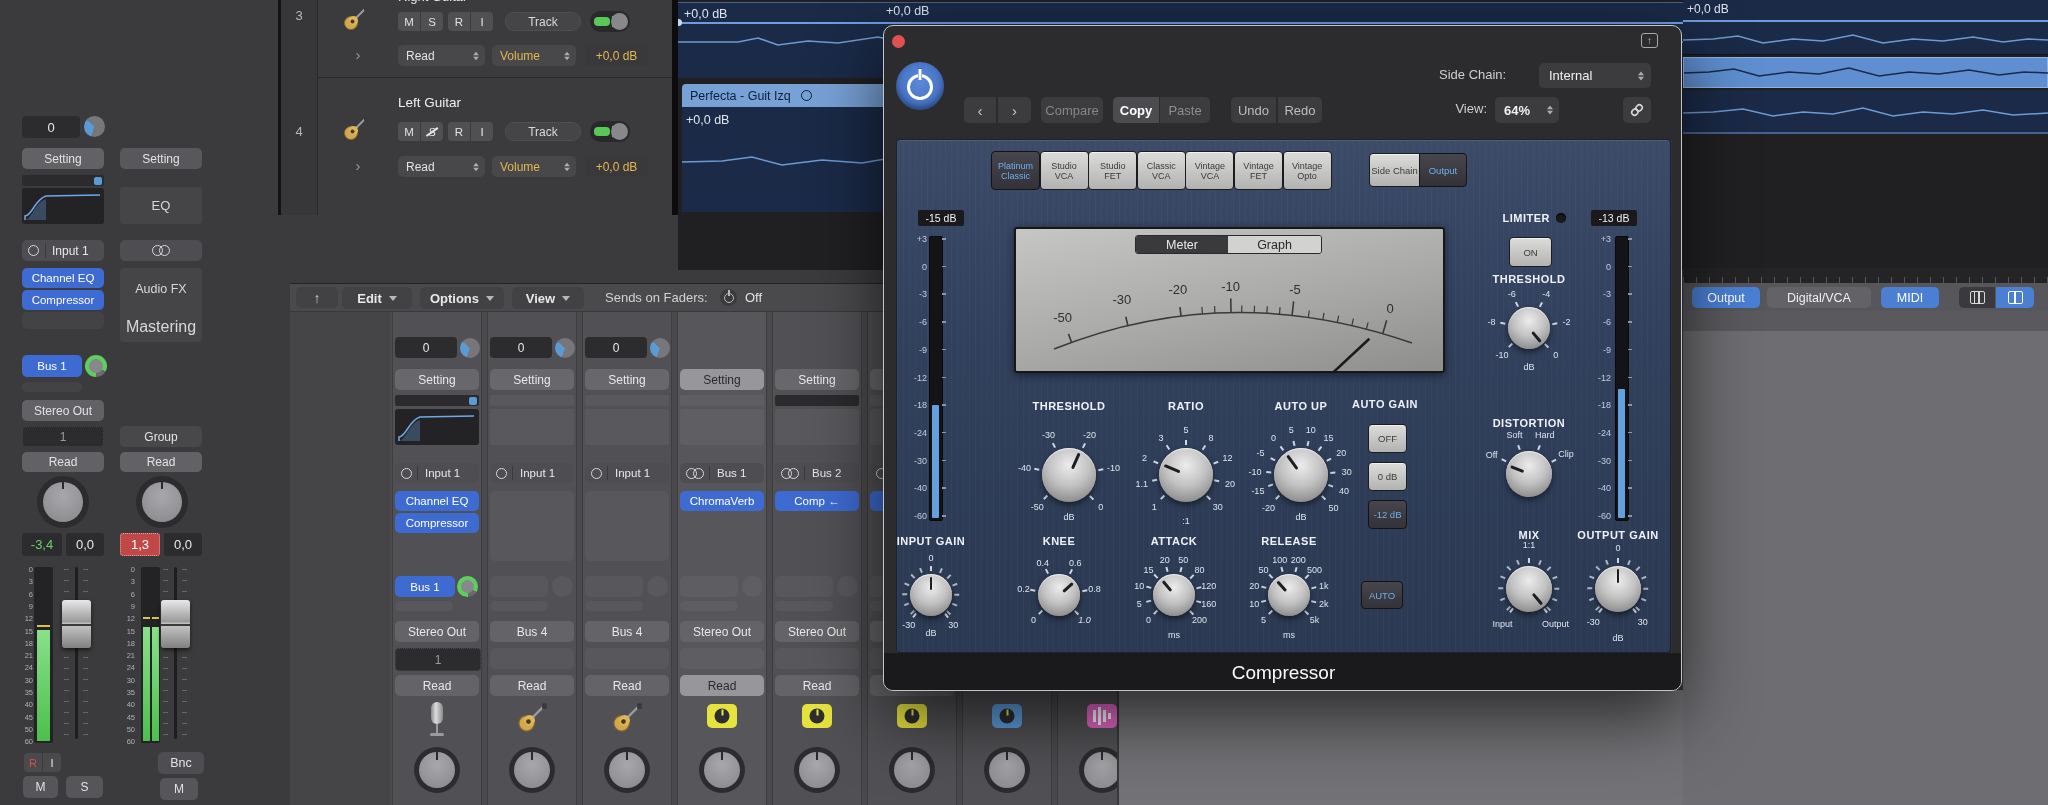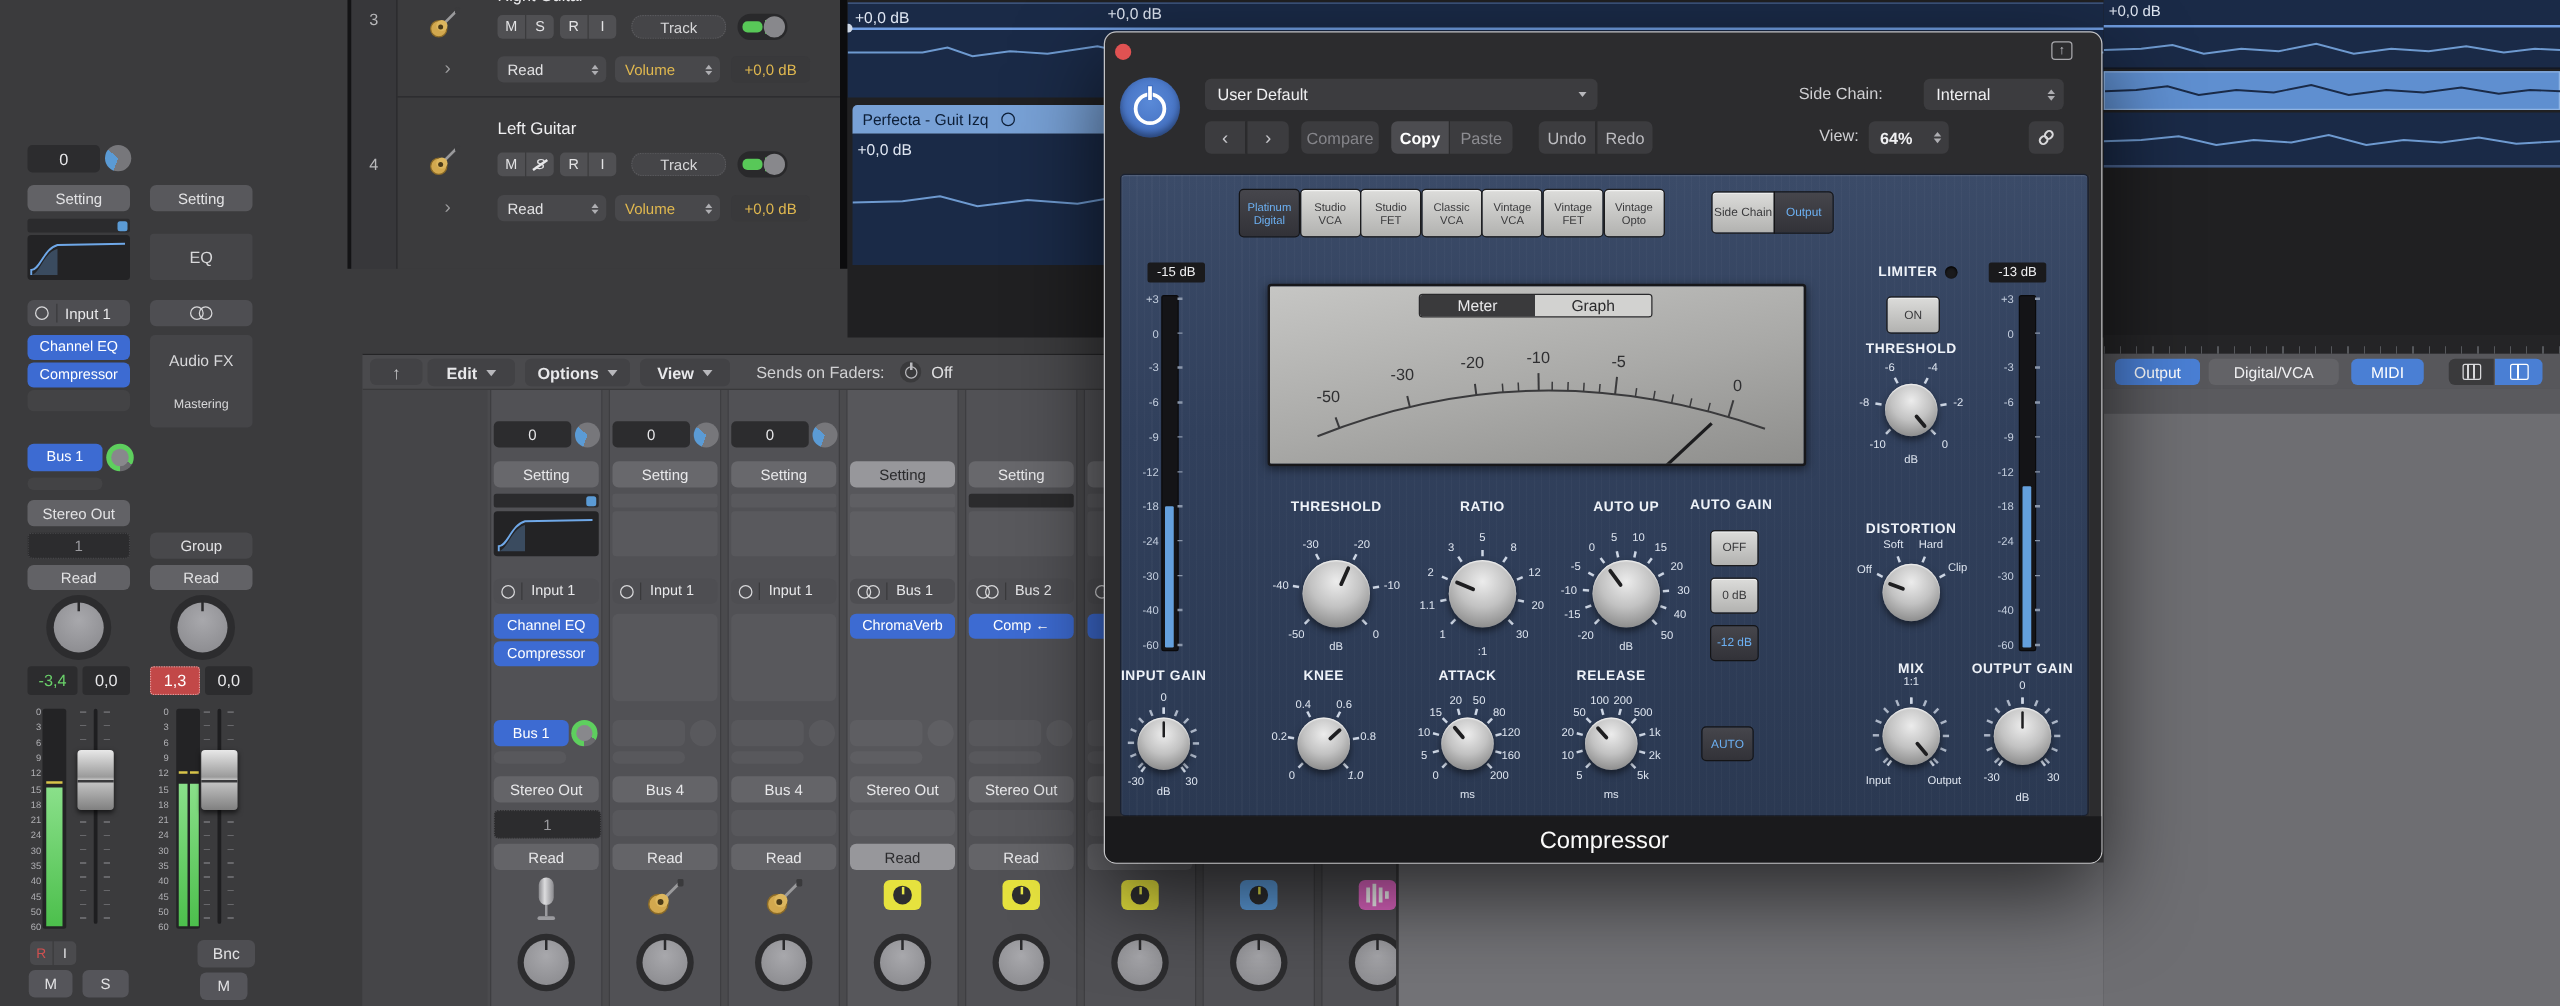--- a/index.html
+++ b/index.html
@@ -254,21 +254,21 @@
     <div class="abs ctr btn" style="left:120px;top:148px;width:82px;height:21px;background:#58585c;">Setting</div>
     <div class="abs ctr" style="left:120px;top:187px;width:82px;height:37px;background:#454548;border-radius:3px;font-size:13px;color:#d8d8da;">EQ</div>
     <div class="abs ctr" style="left:120px;top:240px;width:82px;height:21px;background:#4e4e52;border-radius:5px;">
       <span class="stereo-ic">
           <i></i>
           <i></i>
         </span>
     </div>
     <div class="abs" style="left:120px;top:268px;width:82px;height:74px;background:#454548;border-radius:4px;">
       <div class="ctr" style="position:absolute;left:0;top:14px;width:82px;font-size:12.5px;color:#d8d8da;">Audio FX</div>
-      <div class="ctr" style="position:absolute;left:0;top:50px;width:82px;font-size:10px;color:#d8d8da;">Mastering</div>
+      <div class="ctr" style="position:absolute;left:0;top:50px;width:82px;font-size:16px;color:#d8d8da;">Mastering</div>
     </div>
     <div class="abs ctr btn" style="left:120px;top:426px;width:82px;height:21px;background:#48484b;">Group</div>
     <div class="abs ctr btn" style="left:120px;top:452px;width:82px;height:20px;background:#626266;">Read</div>
     <div class="abs ring" style="left:136px;top:476px;width:52px;height:52px;">
       <span class="in" style="left:6px;top:6px;width:40px;height:40px;"></span>
         <span class="pt"></span>
     </div>
     <div class="abs ctr" style="left:120px;top:533px;width:40px;height:23px;background:#c24848;border:1px dotted #e0a0a0;border-radius:3px;font-size:13px;color:#fff;">1,3</div>
     <div class="abs ctr" style="left:164px;top:533px;width:38px;height:23px;background:#2c2c2e;border-radius:3px;font-size:13px;">0,0</div>
     <div class="abs" id="faderB" style="left:118px;top:565px;width:90px;height:180px;">
@@ -566,24 +566,20 @@
   </div>
 
   <div class="abs" id="plugin" style="left:883px;top:25px;width:799px;height:666px;background:#2c2c2e;border-radius:10px;
               border:1.5px solid #c4c4c6;box-shadow:0 25px 70px rgba(0,0,0,0.65);overflow:hidden;">
     <div class="abs" style="left:8px;top:9px;width:13px;height:13px;border-radius:50%;background:#e05252;"></div>
     <div class="abs ctr" style="left:757px;top:7px;width:17px;height:15px;border:1.5px solid #a8a8ac;border-radius:3px;color:#c8c8cc;font-size:10px;">↑</div>
 
     <div class="abs power" style="left:12px;top:36px;width:48px;height:48px;background:radial-gradient(circle at 50% 40%,#5a8ad8,#3b66b8);box-shadow:inset 0 -3px 6px rgba(0,0,0,.4);">
       <span class="bar"></span>
     </div>
-    <div class="abs" style="left:80px;top:37px;width:314px;height:25px;background:#3c3c3f;border-radius:5px;display:flex;align-items:center;">
-      <span style="margin-left:10px;font-size:13px;color:#f0f0f2;">User Default</span>
-      <span class="tri-dn" style="margin-left:auto;margin-right:8px;transform:scale(.8);"></span>
-    </div>
     <div class="abs" style="left:555px;top:41px;width:93px;text-align:left;font-size:13px;color:#cfcfd2;">Side Chain:</div>
     <div class="abs" style="left:655px;top:37px;width:112px;height:25px;background:#3c3c3f;border-radius:5px;display:flex;align-items:center;">
       <span style="margin-left:10px;font-size:13px;color:#f0f0f2;">Internal</span>
       <span class="stepper" style="margin-left:auto;margin-right:6px;transform:scale(.75);">
           <i class="up"></i>
           <i class="dn"></i>
         </span>
     </div>
 
     <div class="abs ctr" style="left:80px;top:71px;width:33px;height:26px;background:#3c3c3f;border-radius:5px 0 0 5px;border-right:1px solid #2a2a2c;color:#c8c8cc;font-size:15px;">‹</div>
@@ -610,21 +606,21 @@
         </svg>
     </div>
 
     <div class="abs" id="plugin-body" style="left:12px;top:113px;width:775px;height:514px;border-radius:4px;border:1px solid #1a2130;
                 background:linear-gradient(180deg,#3b4b68 0%,#31405c 40%,#2b3952 100%);
                 box-shadow:inset 0 1px 0 rgba(255,255,255,.1);">
       <div class="abs" style="left:0;top:0;width:775px;height:514px;background:repeating-linear-gradient(90deg,rgba(255,255,255,0.025) 0 1px,transparent 1px 6px);"></div>
     </div>
     <div id="plugin-dyn">
         <div class="pbtn-dark" style="position: absolute; left: 107px; top: 125px; width: 47px; height: 37px; display: flex; align-items: center; justify-content: center; text-align: center; line-height: 10px;">
-          <span style="font-size: 9px; padding: 0px 2px;">Platinum Digital</span>
+          <span style="font-size: 9px; padding: 0px 2px;">Platinum Classic</span>
         </div>
         <div class="pbtn-light" style="position: absolute; left: 155.6px; top: 125px; width: 47px; height: 37px; display: flex; align-items: center; justify-content: center; text-align: center; line-height: 10px;">
           <span style="font-size: 9px; padding: 0px 2px;">Studio VCA</span>
         </div>
         <div class="pbtn-light" style="position: absolute; left: 204.2px; top: 125px; width: 47px; height: 37px; display: flex; align-items: center; justify-content: center; text-align: center; line-height: 10px;">
           <span style="font-size: 9px; padding: 0px 2px;">Studio FET</span>
         </div>
         <div class="pbtn-light" style="position: absolute; left: 252.8px; top: 125px; width: 47px; height: 37px; display: flex; align-items: center; justify-content: center; text-align: center; line-height: 10px;">
           <span style="font-size: 9px; padding: 0px 2px;">Classic VCA</span>
         </div>

